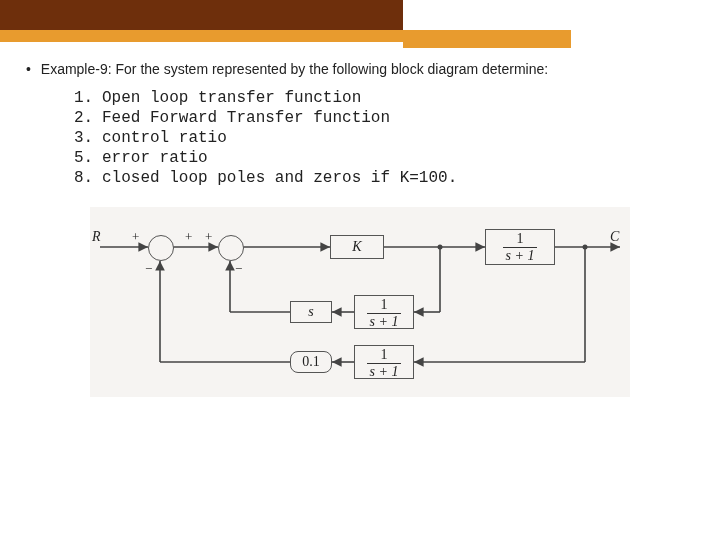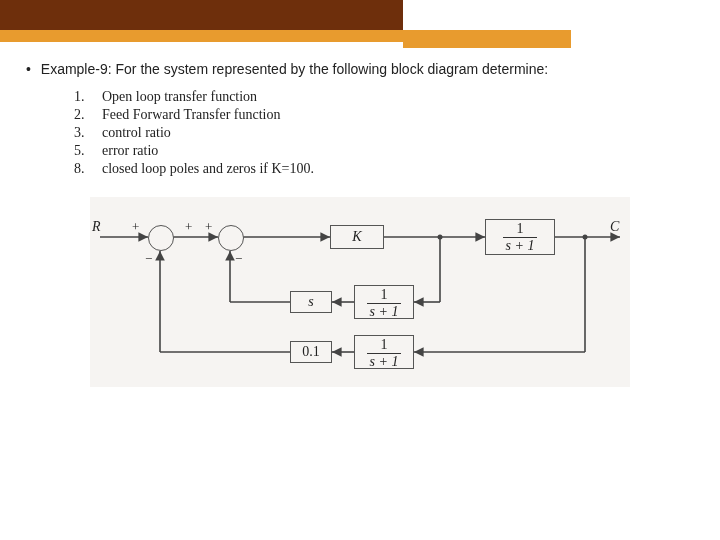--- a/index.html
+++ b/index.html
@@ -50,22 +50,22 @@
   line-height: 1.35;
   text-align: justify;
 }
 .prompt .bullet {
   margin-right: 6px;
 }
 ol.items {
   margin: 10px 0 0 48px;
   padding: 0;
   list-style: none;
-  font-family: Liberation Serif, serif;
-  font-size: 14px;
+  font-family: Liberation Mono, monospace;
+  font-size: 16px;
 }
 ol.items li {
   margin: 0 0 2px 0;
 }
 ol.items li .num {
   display: inline-block;
   width: 28px;
 }
 
 .diagram-wrap {
@@ -190,21 +190,21 @@
 
     <div class="blk" style="left:200px; top:94px; width:42px; height:22px; line-height:20px; font-style:italic;">s</div>
 
     <div class="blk" style="left:264px; top:88px; width:60px; height:34px; padding-top:1px;">
       <span class="frac">
         <span class="fn">1</span>
         <span class="fd" style="font-style:italic;">s + 1</span>
       </span>
     </div>
 
-    <div class="blk" style="left:200px; top:144px; width:42px; height:22px; line-height:20px;">0.1</div>
+    <div class="blk" style="left:200px; top:144px; width:42px; height:22px; line-height:20px;border-radius:8px;">0.1</div>
 
     <div class="blk" style="left:264px; top:138px; width:60px; height:34px; padding-top:1px;">
       <span class="frac">
         <span class="fn">1</span>
         <span class="fd" style="font-style:italic;">s + 1</span>
       </span>
     </div>
   </div>
 
 </div>

